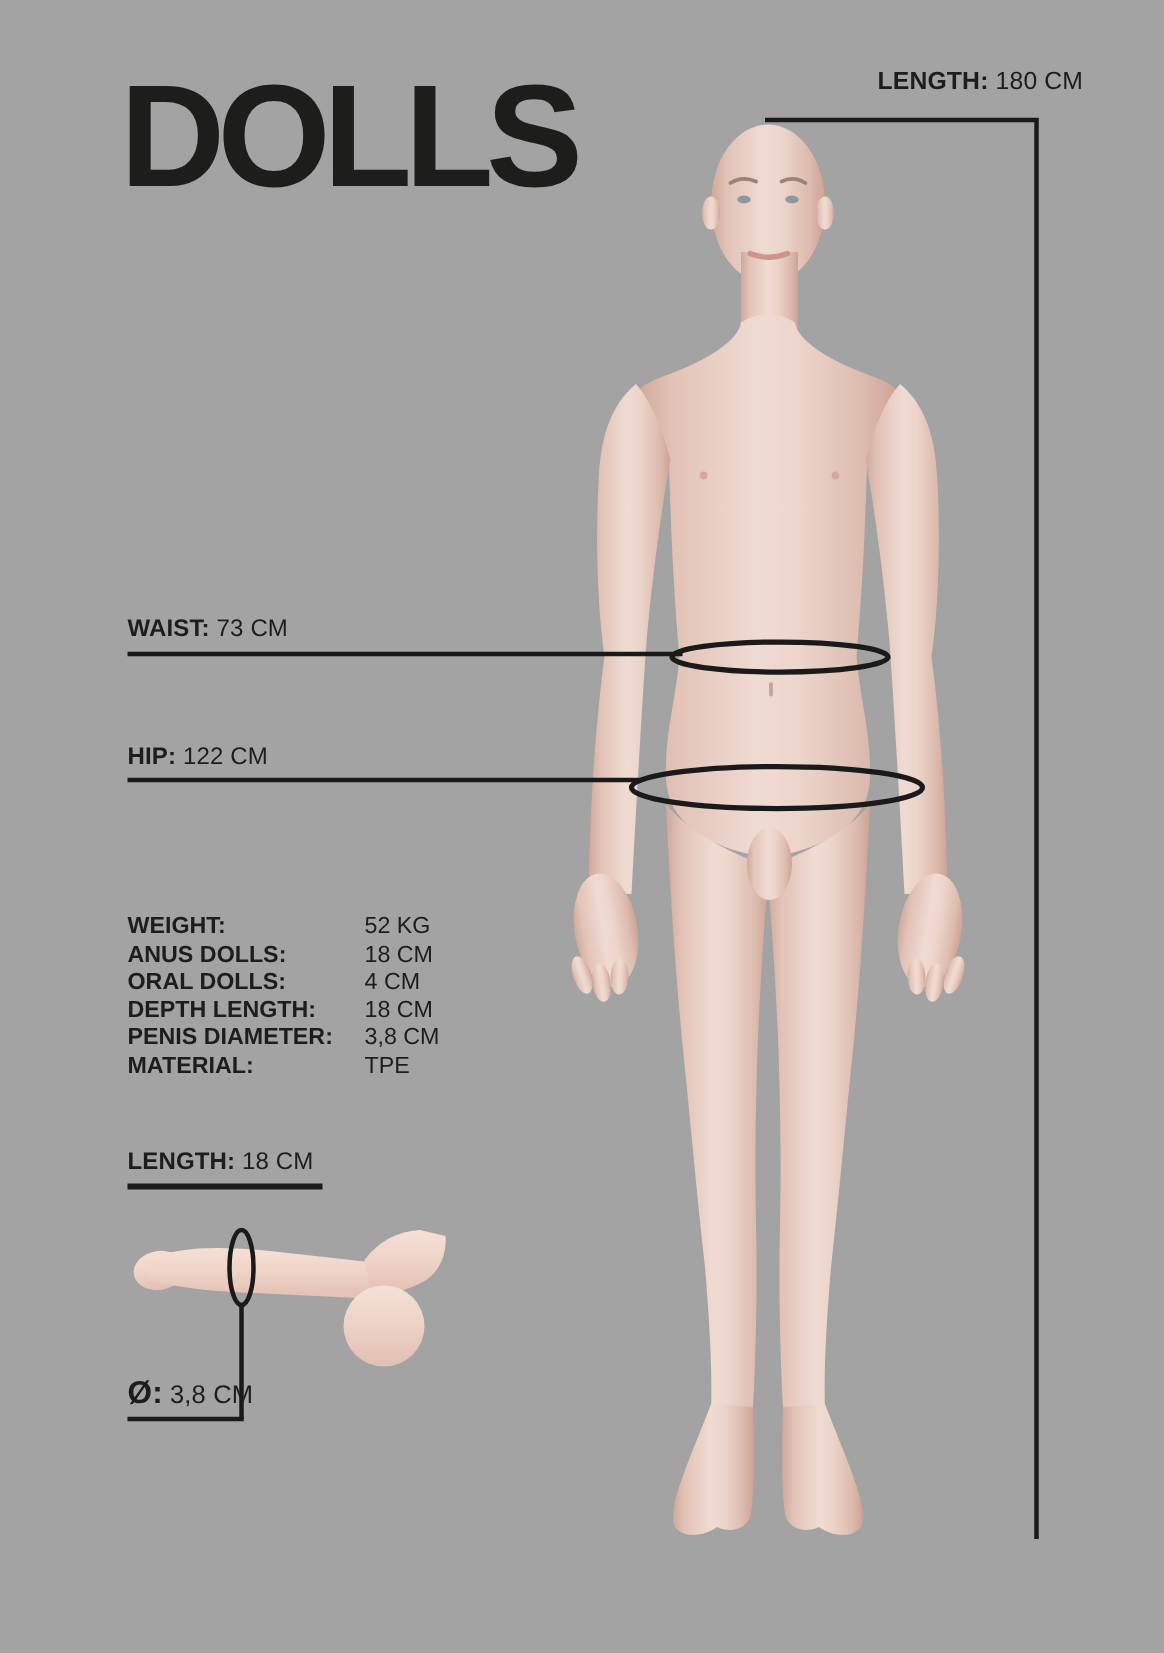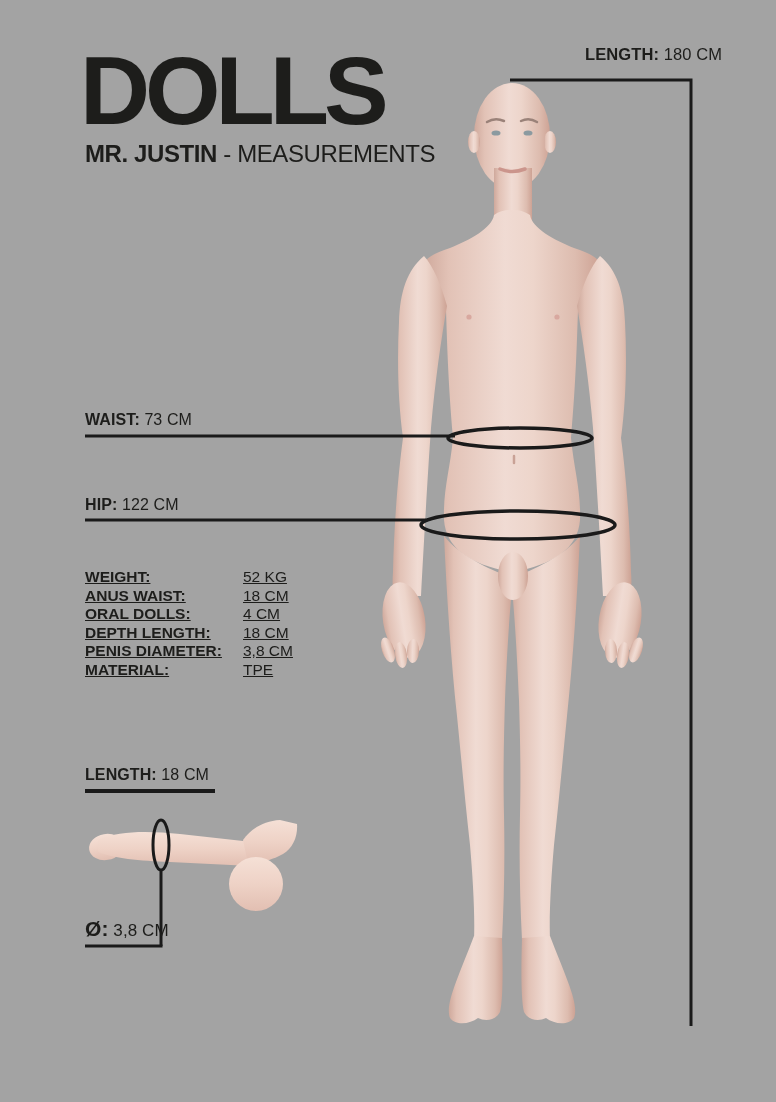--- a/index.html
+++ b/index.html
@@ -26,22 +26,22 @@
   .subtitle .rest{font-weight:400;}
   .mlabel{font-size:16px;letter-spacing:0.1px;}
   .mlabel .b{font-weight:800;}
   .label-height{left:585px;top:45px;font-size:16.5px;}
   .label-waist{left:85px;top:411px;}
   .label-hip{left:85px;top:496px;}
   .label-attlen{left:85px;top:766px;}
   .label-diam{left:85px;top:917px;font-size:17px;}
   .label-diam .b{font-size:21px;}
   .specs{
-    left:85px;top:568px;
-    font-size:15.5px;line-height:18.6px;text-decoration:underline;
+    left:85px;top:609px;
+    font-size:15.5px;line-height:18.6px;
   }
   .spec-row{display:flex;}
   .spec-label{width:130px;font-weight:800;}
   .spec-value{font-weight:400;margin-left:28px;}
 </style>
 </head>
 <body>
 
 <div class="canvas">
 
@@ -143,24 +143,20 @@
       <ellipse cx="518" cy="525" rx="97" ry="14" stroke-width="3.5"></ellipse>
       <line x1="85" y1="791" x2="215" y2="791" stroke-width="4"></line>
       <ellipse cx="161" cy="845" rx="8" ry="25" stroke-width="3"></ellipse>
       <line x1="161" y1="869" x2="161" y2="946" stroke-width="3"></line>
       <line x1="85" y1="946" x2="162.5" y2="946" stroke-width="3"></line>
     </g>
   </svg>
 
   <div class="abs title">DOLLS</div>
 
-  <div class="abs subtitle">
-    <span class="brand">MR. JUSTIN</span>
-    <span class="rest">- MEASUREMENTS</span>
-  </div>
 
   <div class="abs mlabel label-height">
     <span class="b">LENGTH:</span>
     <span>180 CM</span>
   </div>
 
   <div class="abs mlabel label-waist">
     <span class="b">WAIST:</span>
     <span>73 CM</span>
   </div>
@@ -169,21 +165,21 @@
     <span class="b">HIP:</span>
     <span>122 CM</span>
   </div>
 
   <div class="abs specs">
     <div class="spec-row">
       <span class="spec-label">WEIGHT:</span>
       <span class="spec-value">52 KG</span>
     </div>
     <div class="spec-row">
-      <span class="spec-label">ANUS WAIST:</span>
+      <span class="spec-label">ANUS DOLLS:</span>
       <span class="spec-value">18 CM</span>
     </div>
     <div class="spec-row">
       <span class="spec-label">ORAL DOLLS:</span>
       <span class="spec-value">4 CM</span>
     </div>
     <div class="spec-row">
       <span class="spec-label">DEPTH LENGTH:</span>
       <span class="spec-value">18 CM</span>
     </div>

